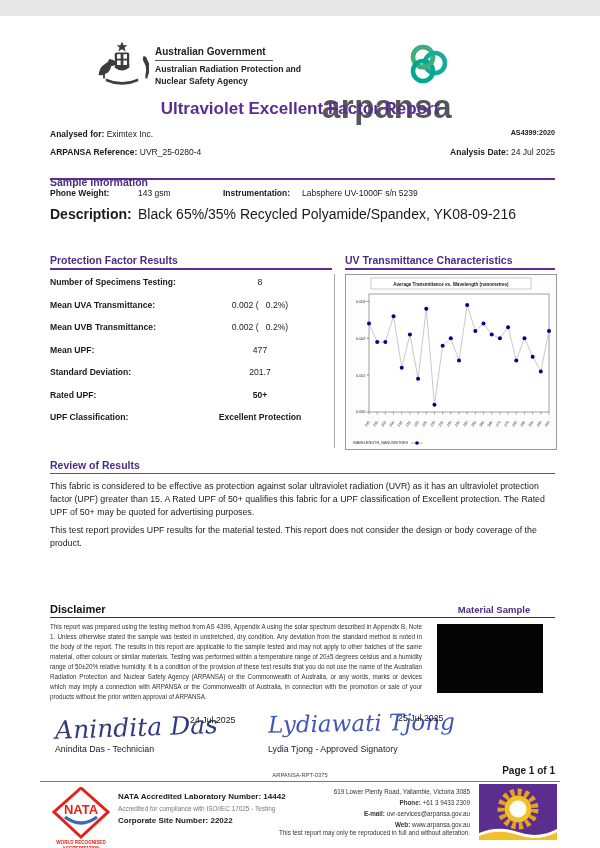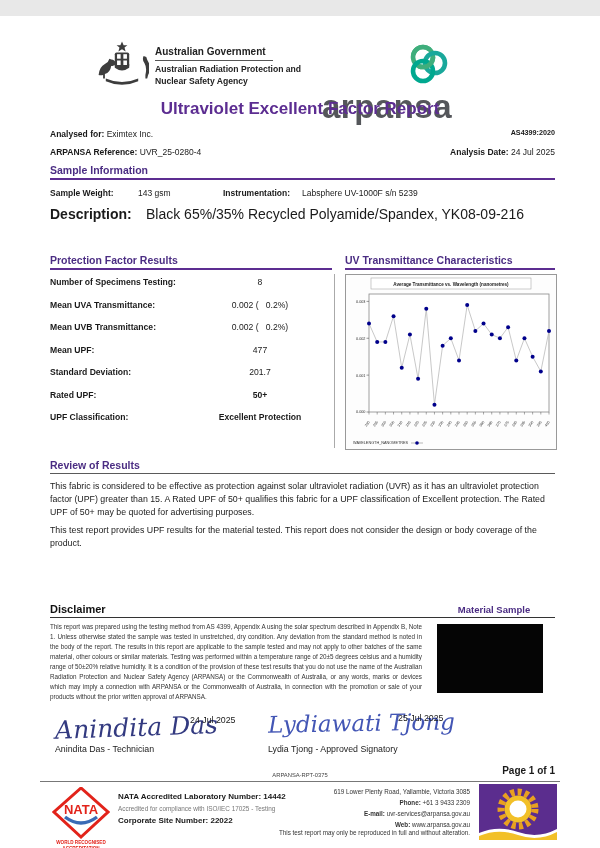--- a/index.html
+++ b/index.html
@@ -22,28 +22,28 @@
   .meta-row1 { position:absolute; left:50px; top:113px; width:505px; font-size:8.5px; }
   .meta-row2 { position:absolute; left:50px; top:131px; width:505px; font-size:8.5px; }
   .lbl { font-weight:bold; }
   .right-std { position:absolute; right:0; top:-1px; font-weight:bold; font-size:7.2px; }
   .right-date { position:absolute; right:0; top:0; }
 
   .sec-head { font-size:10.5px; font-weight:bold; color:#4b2d83; }
   .rule-purple { background:#5c2d91; height:2px; }
   .rule-dark { background:#5a5a5a; height:1px; }
 
-  .sample-head { position:absolute; left:50px; top:148px; }
+  .sample-head { position:absolute; left:50px; top:160px; }
   .sample-rule { position:absolute; left:50px; top:162px; width:505px; }
   .si-row1 { position:absolute; left:50px; top:172px; width:505px; font-size:8.5px; }
   .si-row2 { position:absolute; left:50px; top:190px; width:505px; font-size:14px; }
   .si-weight-val { position:absolute; left:88px; top:0; }
   .si-instr-lbl { position:absolute; left:173px; top:0; }
   .si-instr-val { position:absolute; left:252px; top:0; }
-  .si-desc-val { position:absolute; left:96px; top:0; }
+  .si-desc-val { position:absolute; left:88px; top:0; }
 
   
   .pf-head { position:absolute; left:50px; top:238px; }
   .pf-rule { position:absolute; left:50px; top:252px; width:282px; }
   .pf-rows { position:absolute; left:50px; top:261px; width:282px; }
   .pf-row { position:relative; height:22.5px; font-size:8.6px; }
   .pf-label { font-weight:bold; }
   .pf-value { position:absolute; left:145px; top:0; width:130px; text-align:center; white-space:pre; }
   .pf-value.bold { font-weight:bold; }
   .vdivider { position:absolute; left:334px; top:258px; width:1px; height:174px; background:#aaa; }
@@ -140,21 +140,21 @@
     <span>UVR_25-0280-4</span>
     <span class="right-date">
       <span class="lbl">Analysis Date:</span>
       <span>24 Jul 2025</span>
     </span>
   </div>
 
   <div class="sec-head sample-head">Sample Information</div>
   <div class="rule-purple sample-rule"></div>
   <div class="si-row1">
-    <span class="lbl">Sample Weight:</span>
+    <span class="lbl">Phone Weight:</span>
     <span class="si-weight-val">143 gsm</span>
     <span class="lbl si-instr-lbl">Instrumentation:</span>
     <span class="si-instr-val">Labsphere UV-1000F s/n 5239</span>
   </div>
   <div class="si-row2">
     <span class="lbl">Description:</span>
     <span class="si-desc-val">Black 65%/35% Recycled Polyamide/Spandex, YK08-09-216</span>
   </div>
 
   <div class="sec-head pf-head">Protection Factor Results</div>

